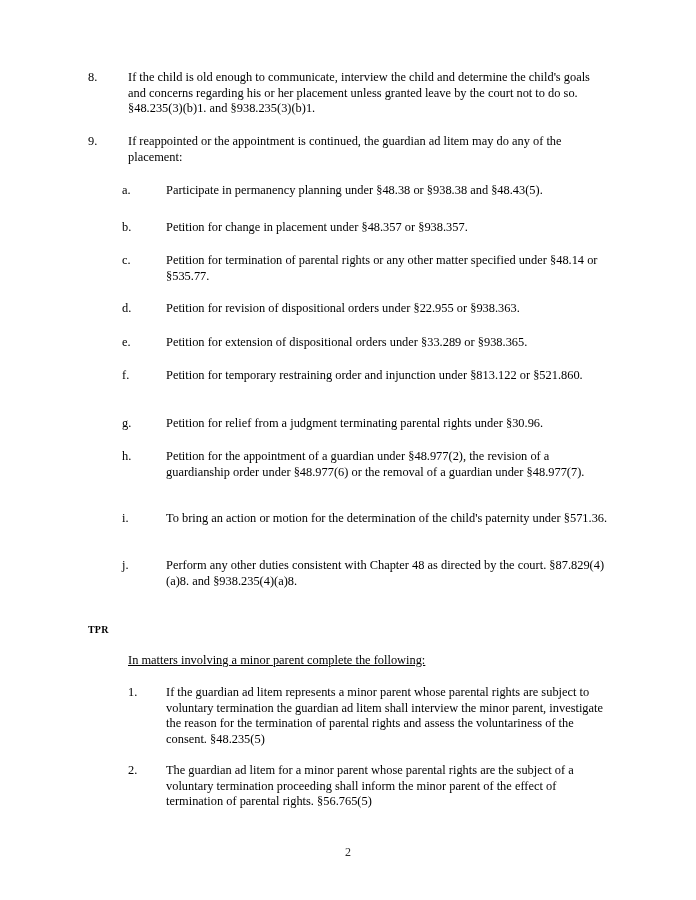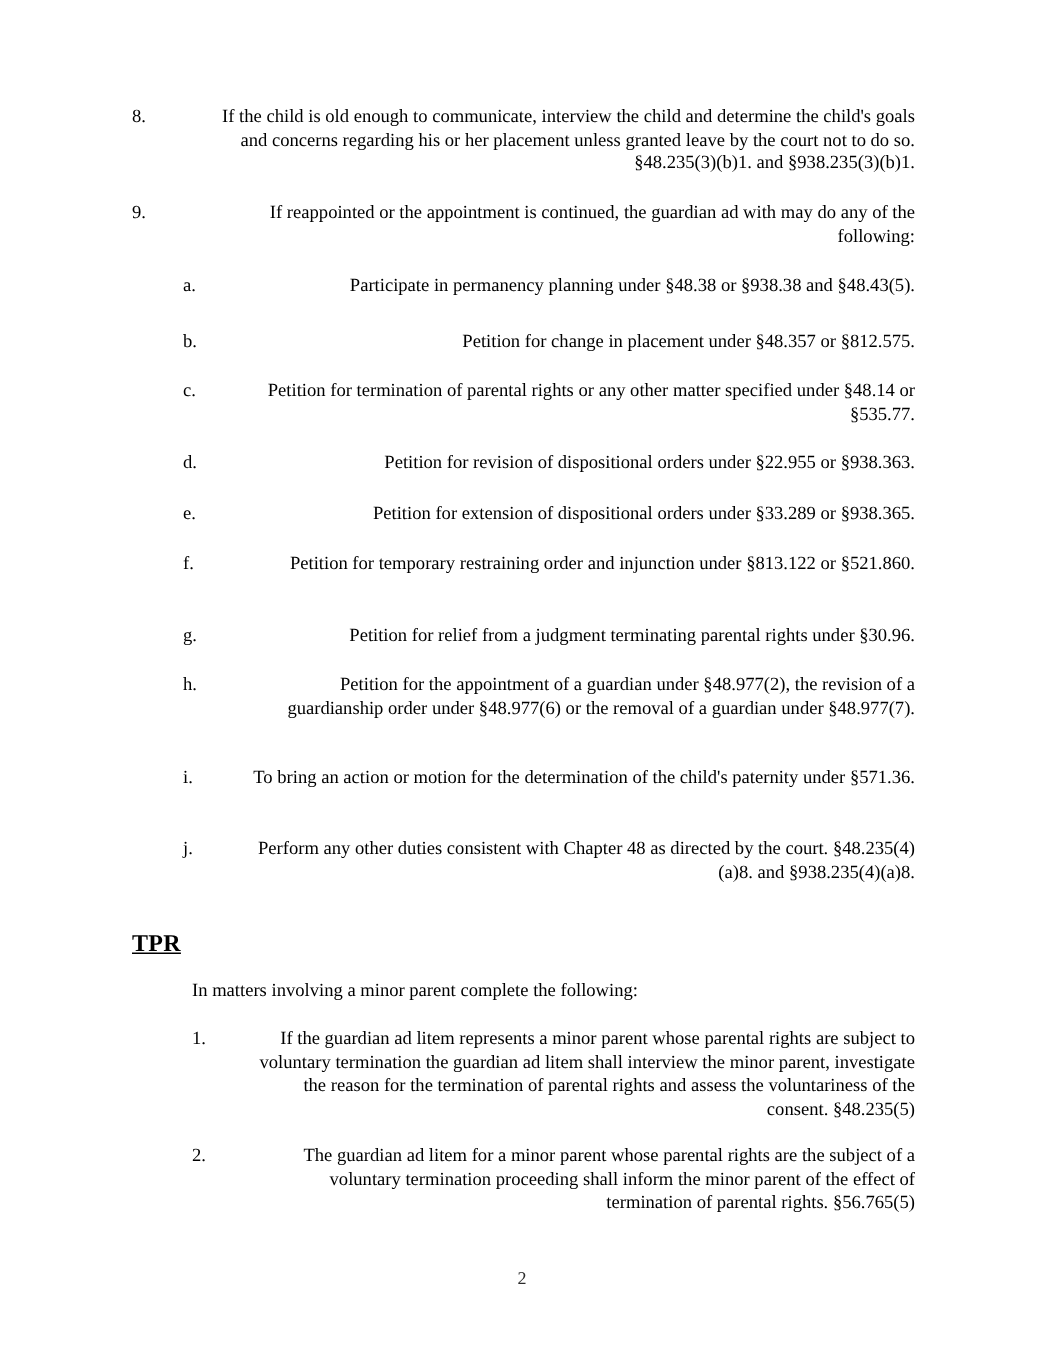--- a/index.html
+++ b/index.html
@@ -33,21 +33,20 @@
     font-size: 12.4px;
     line-height: 15.6px;
     text-align: left;
   }
   .marker {
     flex: 0 0 auto;
     white-space: nowrap;
   }
   .body-text {
     flex: 1 1 auto;
-    text-align: right;
   }
 
   
   .lvl1 {
     left: 88px;
     width: 522px;
   }
   .lvl1 .marker { width: 40px; }
 
   
@@ -64,30 +63,30 @@
   }
   .lvl2n .marker { width: 38px; }
 
   
   .para {
     position: absolute;
     left: 128px;
     width: 482px;
     font-size: 12.4px;
     line-height: 15.6px;
+    text-decoration: underline;
   }
 
   
   .heading {
     position: absolute;
     left: 88px;
-    font-size: 16px;
+    font-size: 10px;
     line-height: 15.6px;
     font-weight: bold;
-    text-decoration: underline;
     letter-spacing: 0.2px;
   }
 
   
   .folio {
     position: absolute;
     left: 0;
     width: 696px;
     text-align: center;
     font-size: 12px;
@@ -100,31 +99,31 @@
 
 <div class="page">
 
   <div class="item lvl1" style="top:70px;">
     <span class="marker">8.</span>
     <span class="body-text">If the child is old enough to communicate, interview the child and determine the child's goals and concerns regarding his or her placement unless granted leave by the court not to do so.  §48.235(3)(b)1. and §938.235(3)(b)1.</span>
   </div>
 
   <div class="item lvl1" style="top:134px;">
     <span class="marker">9.</span>
-    <span class="body-text">If reappointed or the appointment is continued, the guardian ad with may do any of the following:</span>
+    <span class="body-text">If reappointed or the appointment is continued, the guardian ad litem may do any of the placement:</span>
   </div>
 
   <div class="item lvl2" style="top:183px;">
     <span class="marker">a.</span>
     <span class="body-text">Participate in permanency planning under §48.38 or §938.38 and §48.43(5).</span>
   </div>
 
   <div class="item lvl2" style="top:220px;">
     <span class="marker">b.</span>
-    <span class="body-text">Petition for change in placement under §48.357 or §812.575.</span>
+    <span class="body-text">Petition for change in placement under §48.357 or §938.357.</span>
   </div>
 
   <div class="item lvl2" style="top:253px;">
     <span class="marker">c.</span>
     <span class="body-text">Petition for termination of parental rights or any other matter specified under §48.14 or §535.77.</span>
   </div>
 
   <div class="item lvl2" style="top:301px;">
     <span class="marker">d.</span>
     <span class="body-text">Petition for revision of dispositional orders under §22.955 or §938.363.</span>
@@ -150,21 +149,21 @@
     <span class="body-text">Petition for the appointment of a guardian under §48.977(2), the revision of a guardianship order under §48.977(6) or the removal of a guardian under §48.977(7).</span>
   </div>
 
   <div class="item lvl2" style="top:511px;">
     <span class="marker">i.</span>
     <span class="body-text">To bring an action or motion for the determination of the child's paternity under §571.36.</span>
   </div>
 
   <div class="item lvl2" style="top:558px;">
     <span class="marker">j.</span>
-    <span class="body-text">Perform any other duties consistent with Chapter 48 as directed by the court. §48.235(4)(a)8. and §938.235(4)(a)8.</span>
+    <span class="body-text">Perform any other duties consistent with Chapter 48 as directed by the court. §87.829(4)(a)8. and §938.235(4)(a)8.</span>
   </div>
 
   <div class="heading" style="top:622px;">TPR</div>
 
   <div class="para" style="top:653px;">In matters involving a minor parent complete the following:</div>
 
   <div class="item lvl2n" style="top:685px;">
     <span class="marker">1.</span>
     <span class="body-text">If the guardian ad litem represents a minor parent whose parental rights are subject to voluntary termination the guardian ad litem shall interview the minor parent, investigate the reason for the termination of parental rights and assess the voluntariness of the consent.  §48.235(5)</span>
   </div>

